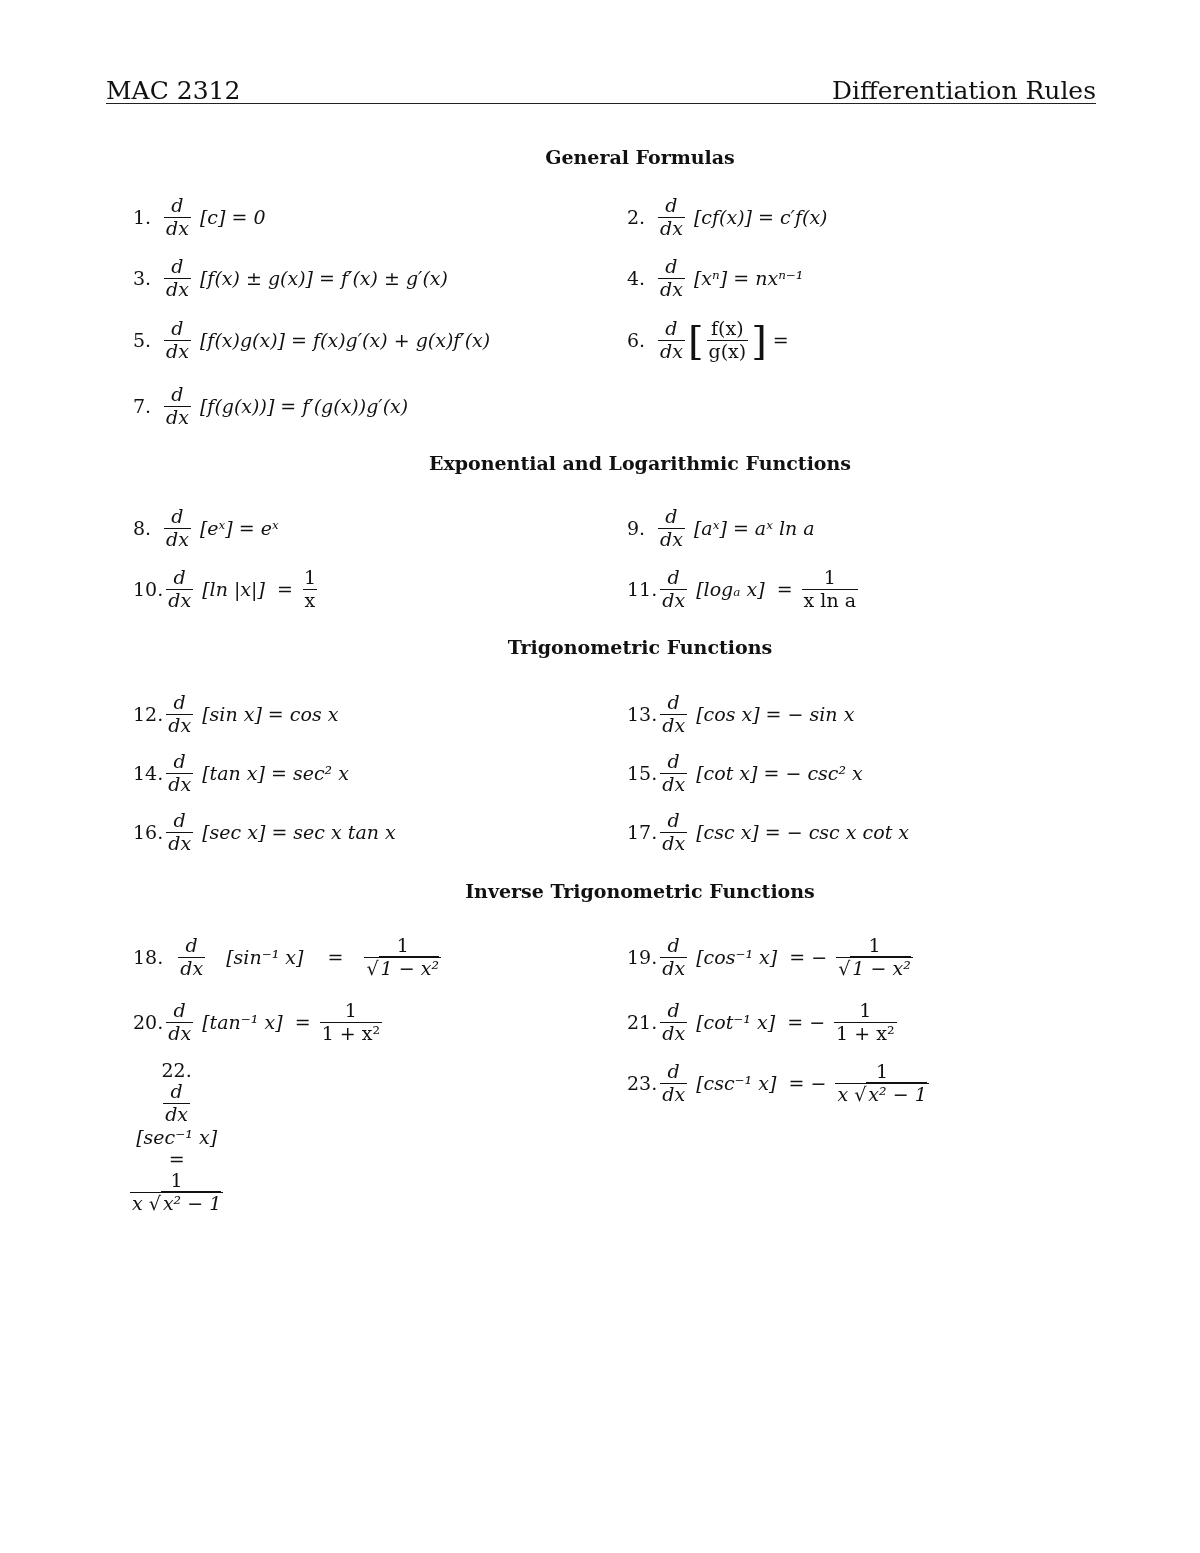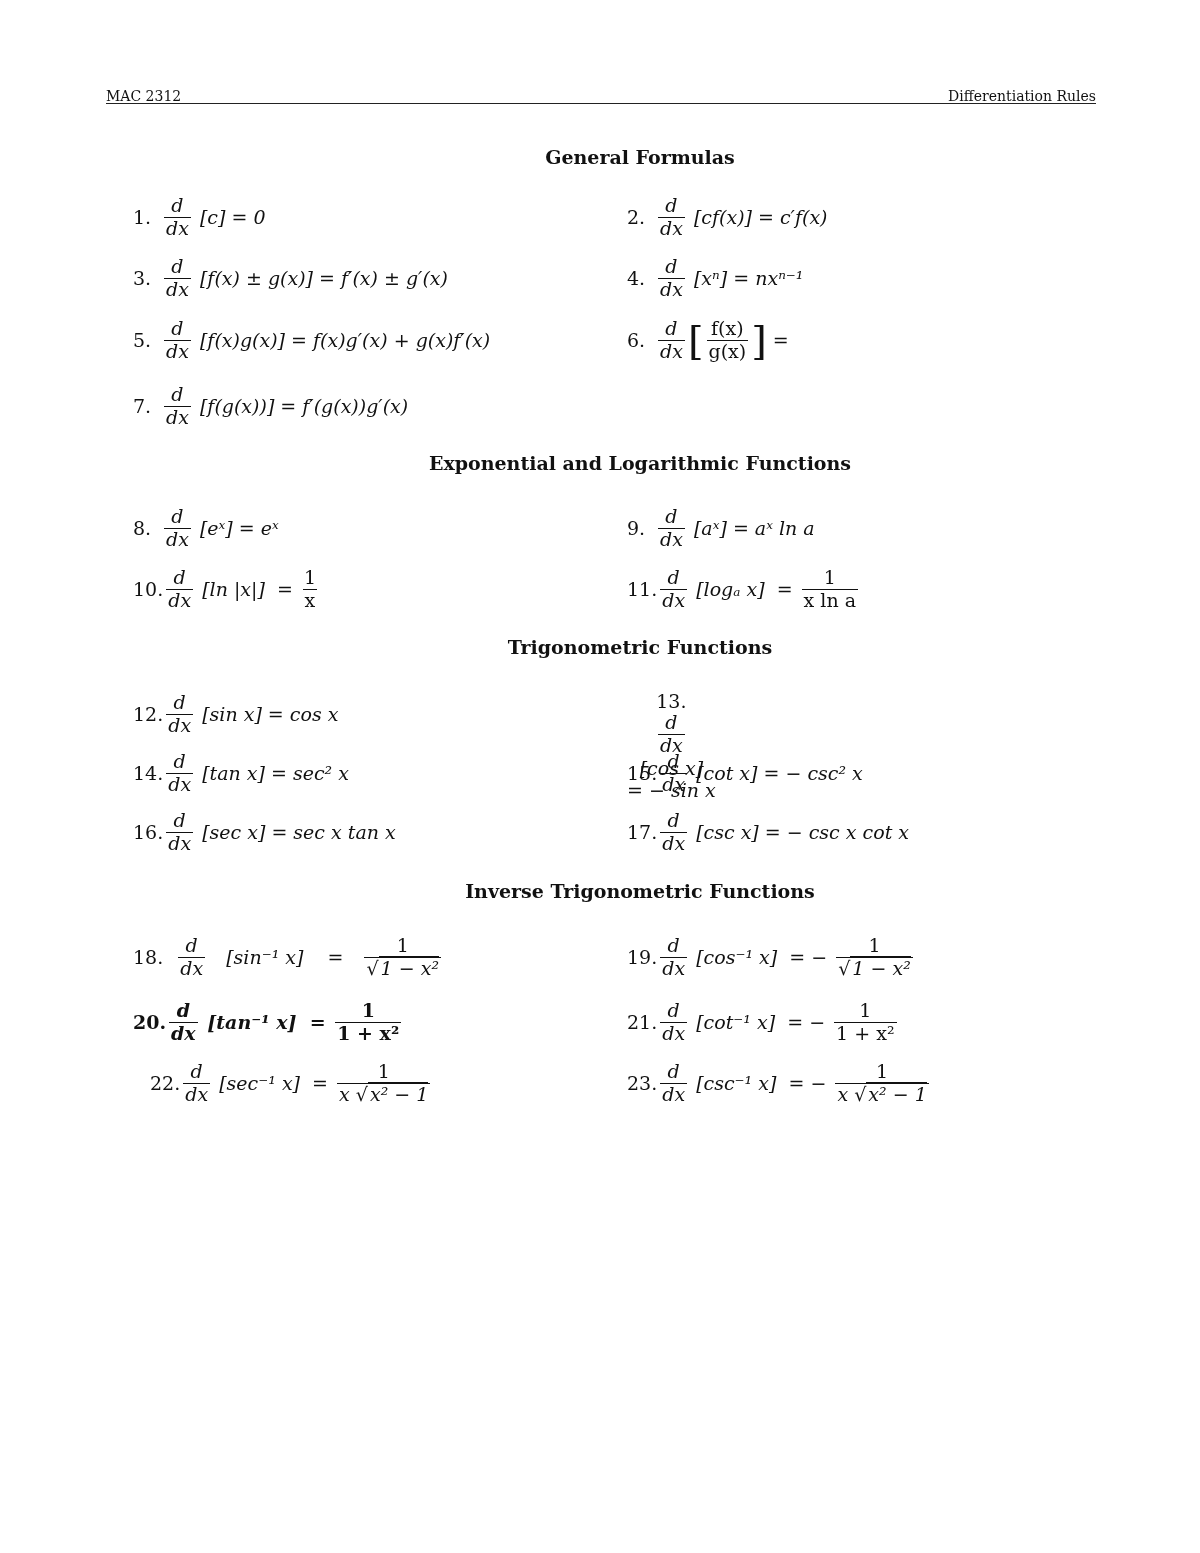--- a/index.html
+++ b/index.html
@@ -1,18 +1,18 @@
 <!DOCTYPE html>
 <html><head>
 <meta charset="utf-8">
 <style>
   html, body { margin:0; padding:0; background:#ffffff; }
   body { width:1200px; height:1553px; position:relative; overflow:hidden;
          font-family:"DejaVu Serif", serif; color:#111; }
-  .hdr { position:absolute; top:88px; left:106px; width:990px; height:26px; font-size:14px; }
+  .hdr { position:absolute; top:76px; left:106px; width:990px; height:26px; font-size:25px; }
   .hdr .course { position:absolute; left:0; top:0; }
   .hdr .title { position:absolute; left:0; width:100%; text-align:right; top:0; }
   .rule { position:absolute; top:103px; left:106px; width:990px; height:0; border-top:1.6px solid #222; }
   .sec { position:absolute; left:0; width:1200px; text-align:center; font-weight:bold; font-size:19px;padding-left:40px; }
   .f { position:absolute; display:flex; align-items:center; font-size:19px; white-space:nowrap; }
   .num { display:inline-block; min-width:28px; }
   .frac { display:inline-flex; flex-direction:column; align-items:center; vertical-align:middle; margin:0 3px; }
   .frac .n { padding:0 2px; line-height:1.15; }
   .frac .d { padding:0 2px; line-height:1.15; border-top:1.3px solid #111; }
   .dd .n, .dd .d { font-style:italic; }
@@ -149,21 +149,21 @@
     </div>
     <div class="f" style="left: 133px; top: 690px; height: 48px;">
       <span class="num">12.</span>
       <span class="frac dd">
         <span class="n">d</span>
         <span class="d">dx</span>
       </span>
       <span class="it">&nbsp;[sin x]&nbsp;</span>
       <span class="it">= cos x</span>
     </div>
-    <div class="f" style="left: 627px; top: 690px; height: 48px; flex-direction: column;">
+    <div class="f" style="left: 627px; top: 690px; height: 48px;">
       <span class="num">13.</span>
       <span class="frac dd">
         <span class="n">d</span>
         <span class="d">dx</span>
       </span>
       <span class="it">&nbsp;[cos x]&nbsp;</span>
       <span class="it">= − sin x</span>
     </div>
     <div class="f" style="left: 133px; top: 749px; height: 48px;">
       <span class="num">14.</span>
@@ -220,21 +220,21 @@
         <span class="n">d</span>
         <span class="d">dx</span>
       </span>
       <span class="it">&nbsp;[cos⁻¹ x]&nbsp;</span>
       <span>&nbsp;= −&nbsp;</span>
       <span class="frac">
         <span class="n">1</span>
         <span class="d"><span class="it">√<span class="sqrt">1 − x²</span></span></span>
       </span>
     </div>
-    <div class="f" style="left: 133px; top: 998px; height: 48px; font-weight: bold;">
+    <div class="f" style="left: 133px; top: 998px; height: 48px;">
       <span class="num">20.</span>
       <span class="frac dd">
         <span class="n">d</span>
         <span class="d">dx</span>
       </span>
       <span class="it">&nbsp;[tan⁻¹ x]&nbsp;</span>
       <span>&nbsp;=&nbsp;</span>
       <span class="frac">
         <span class="n">1</span>
         <span class="d">1 + x²</span>
@@ -246,21 +246,21 @@
         <span class="n">d</span>
         <span class="d">dx</span>
       </span>
       <span class="it">&nbsp;[cot⁻¹ x]&nbsp;</span>
       <span>&nbsp;= −&nbsp;</span>
       <span class="frac">
         <span class="n">1</span>
         <span class="d">1 + x²</span>
       </span>
     </div>
-    <div class="f" style="left: 150px; top: 1059px; height: 48px;">
+    <div class="f" style="left: 127px; top: 1059px; height: 48px; flex-direction: column;">
       <span class="num">22.</span>
       <span class="frac dd">
         <span class="n">d</span>
         <span class="d">dx</span>
       </span>
       <span class="it">&nbsp;[sec⁻¹ x]&nbsp;</span>
       <span>&nbsp;=&nbsp;</span>
       <span class="frac">
         <span class="n">1</span>
         <span class="d"><span class="it">x √<span class="sqrt">x² − 1</span></span></span>

